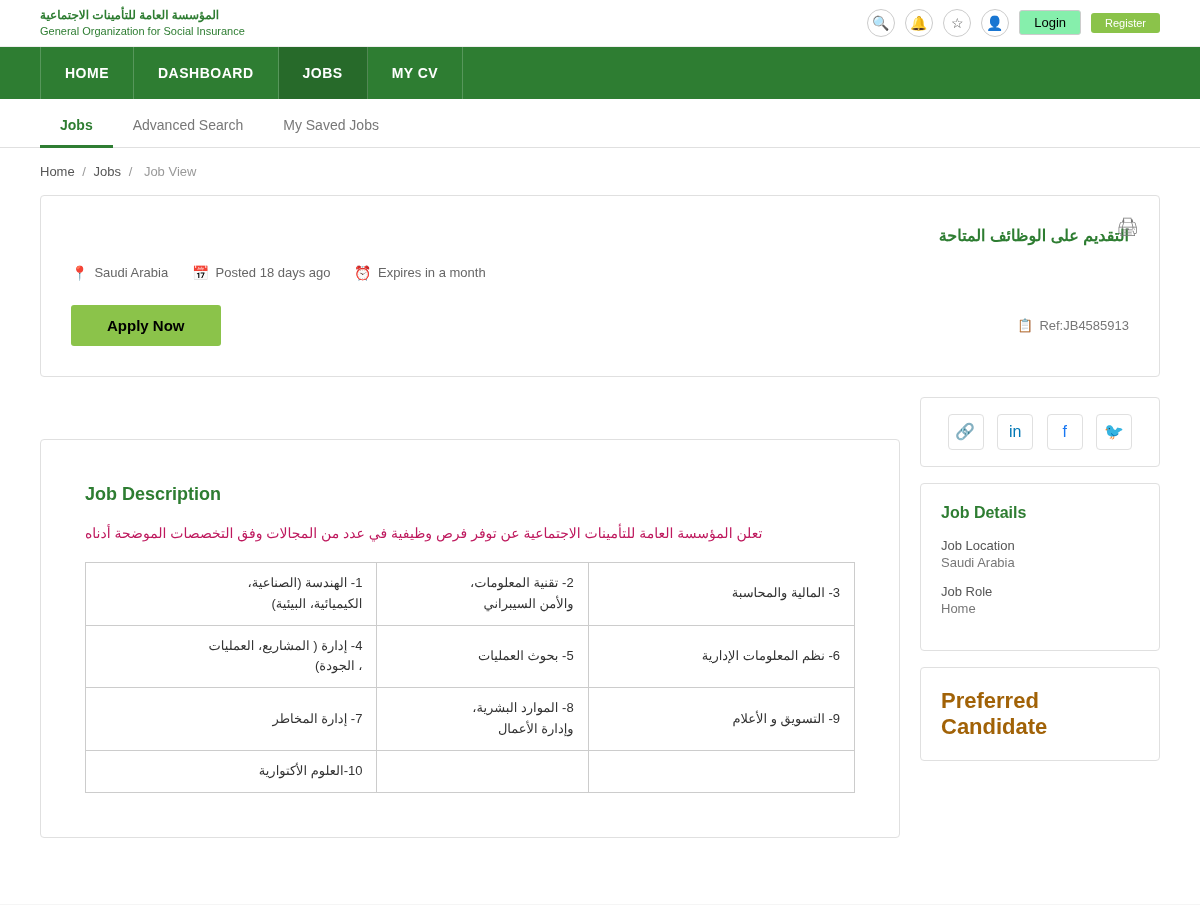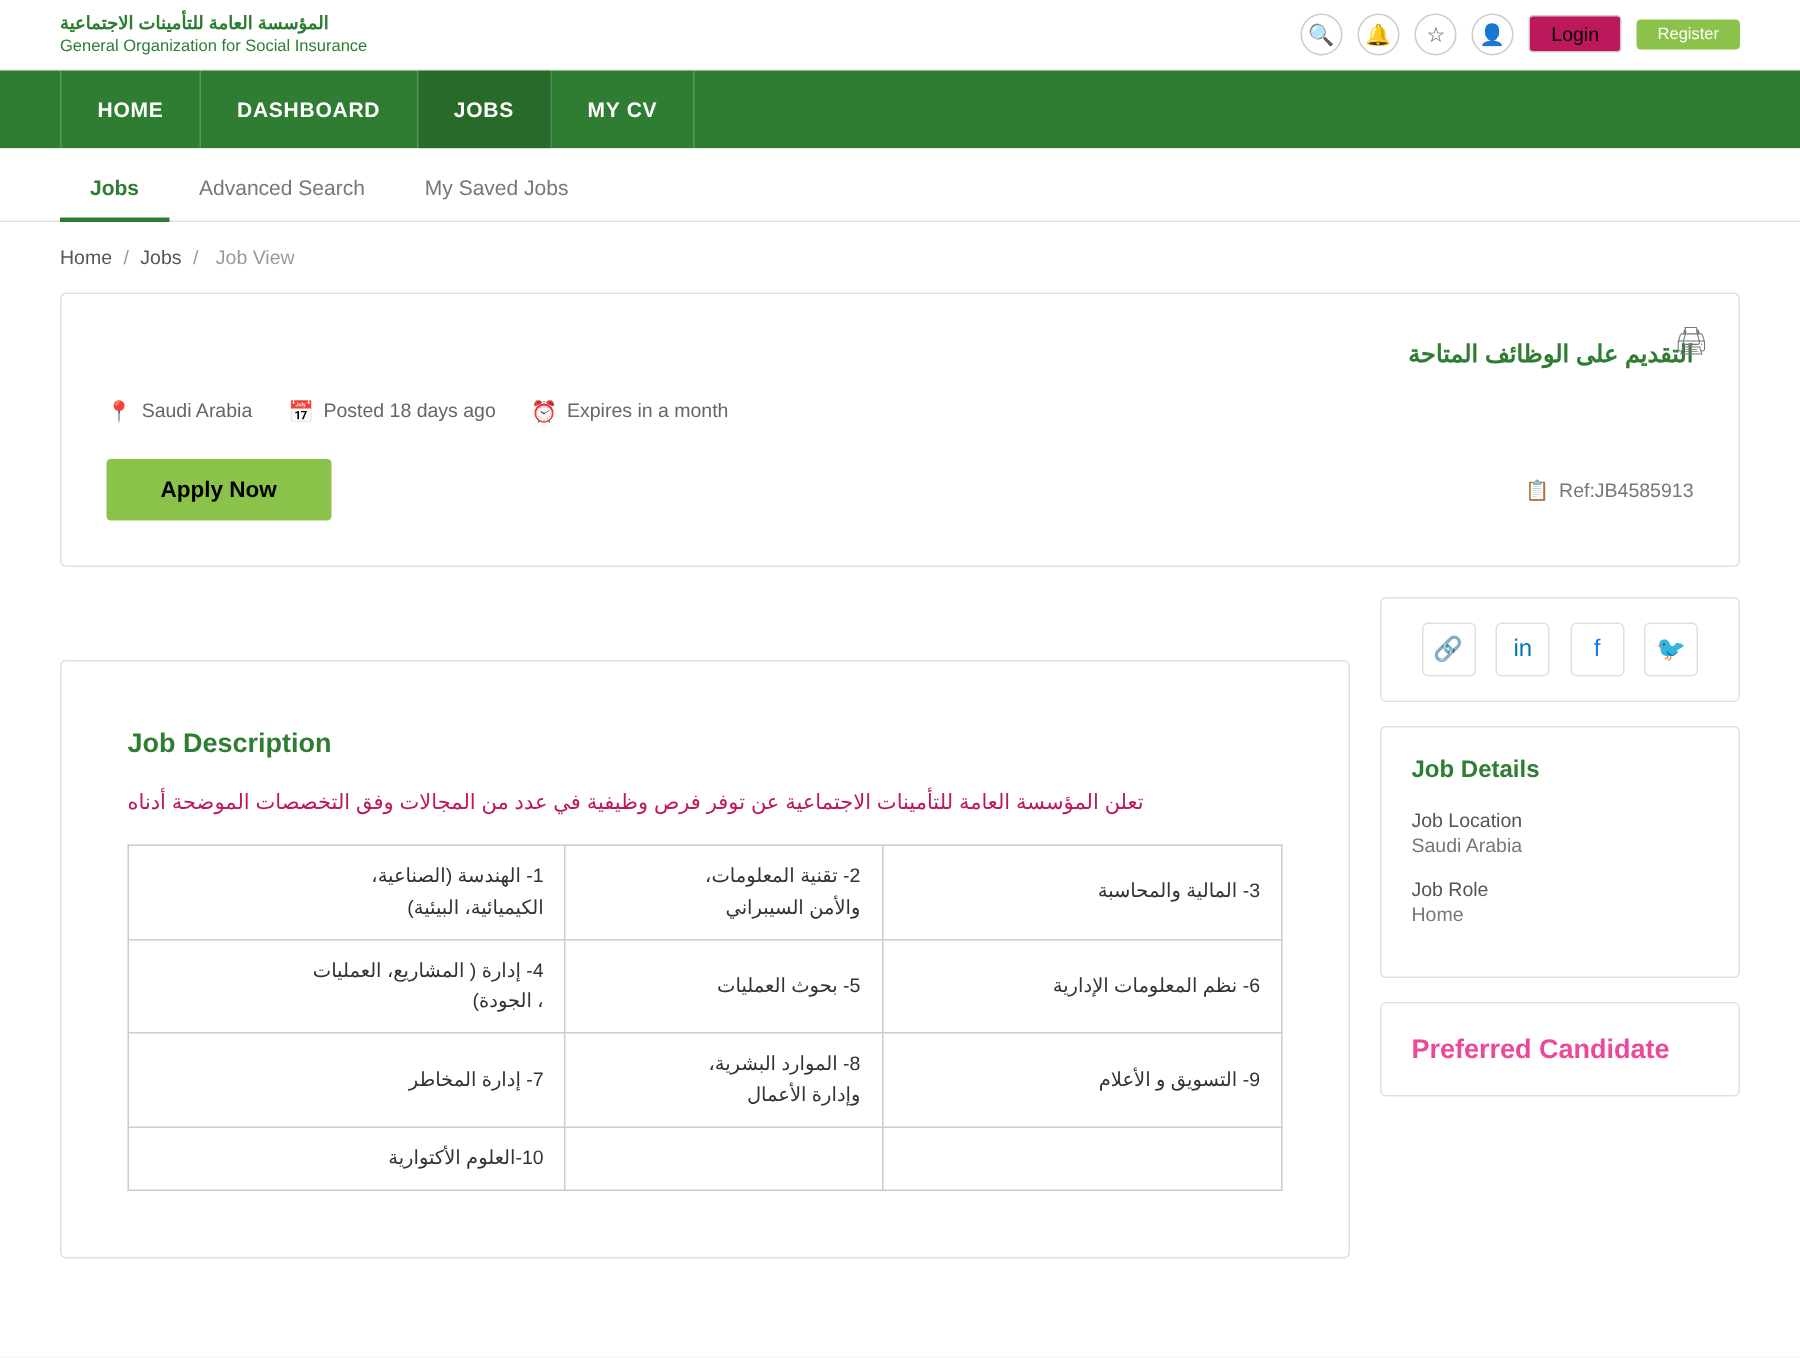--- a/index.html
+++ b/index.html
@@ -17,21 +17,21 @@
     .logo-text { color: #2e7d32; font-size: 11px; line-height: 1.3; }
     .logo-text .ar { font-size: 12px; font-weight: bold; }
     .top-bar-right { display: flex; align-items: center; gap: 10px; }
     .icon-circle {
       width: 28px; height: 28px; border-radius: 50%;
       border: 1px solid #ccc;
       display: flex; align-items: center; justify-content: center;
       font-size: 14px; color: #555; cursor: pointer;
     }
     .btn-login {
-      background: #be185d; border: 1px solid #ccc;
+      background: #86efac; border: 1px solid #ccc;
       padding: 4px 14px; border-radius: 3px; cursor: pointer; font-size: 13px;
     }
     .btn-register {
       background: #8bc34a; border: none; color: #fff;
       padding: 4px 14px; border-radius: 3px; cursor: pointer; font-size: 11px;
     }
 
     
     .main-nav {
       background: #2e7d32;
@@ -230,22 +230,22 @@
       margin-bottom: 16px;
     }
     .detail-row { margin-bottom: 14px; }
     .detail-label { font-size: 13px; color: #555; margin-bottom: 2px; }
     .detail-value { font-size: 13px; color: #777; }
 
     .preferred-card {
       padding: 20px;
     }
     .preferred-title {
-      font-size: 18px;
-      color: #ec4899;
+      font-size: 22px;
+      color: #a16207;
       font-weight: bold;
     }
   </style>
 </head>
 <body>
 
 <div class="top-bar">
   <div class="logo-text">
     <div class="ar">المؤسسة العامة للتأمينات الاجتماعية</div>
     <div>General Organization for Social Insurance</div>

